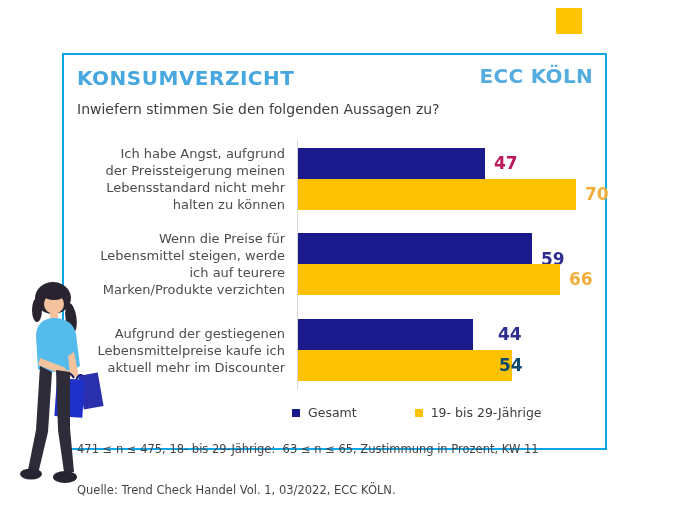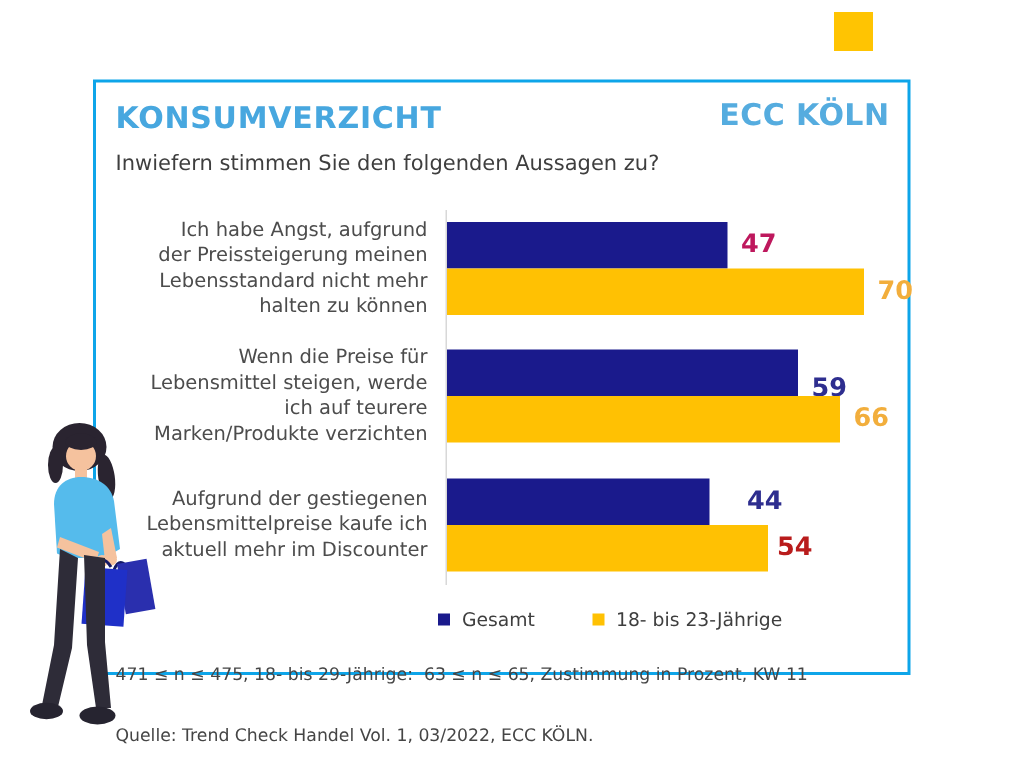--- a/index.html
+++ b/index.html
@@ -17,21 +17,21 @@
   .question { position:absolute; left:13px; top:46px; font-size:14px; color:#3E3E3E; }
   .axis { position:absolute; left:233px; top:85px; width:1px; height:250px; background:#D8D8D8; }
   .group { position:absolute; left:0; width:100%; height:62px; }
   .cat-label {
     position:absolute; right:320px; top:50%; transform:translateY(-50%);
     width:225px; text-align:right; font-size:13px; line-height:17px;
     color:#4C4C4C; white-space:pre-line;
   }
   .bar { position:absolute; left:234px; height:31px; }
   .val { position:absolute; height:31px; line-height:31px; font-size:17px; font-weight:bold; }
-  .legend { position:absolute; left:228px; top:350px; display:flex; gap:38px; align-items:center; }
+  .legend { position:absolute; left:228px; top:350px; display:flex; gap:58px; align-items:center; }
   .legend-item { display:flex; align-items:center; gap:8px; font-size:12.5px; color:#3E3E3E; }
   .legend-swatch { width:8px; height:8px; flex:0 0 auto; }
   .note { position:absolute; left:13px; top:387px; font-size:11.5px; color:#454545; white-space:pre; }
   .source { position:absolute; left:13px; top:428px; font-size:11.5px; color:#454545; }
   .woman { position:absolute; left:16px; top:280px; width:108px; height:214px; }
 </style>
 </head>
 <body>
 
 <div class="stage">
@@ -65,32 +65,32 @@
           <div class="bar" style="top: 31px; width: 262px; background: rgb(255, 193, 3);"></div>
           <div class="val" style="left: 505px; top: 31px; color: rgb(242, 174, 60);">66</div>
         </div>
         <div class="group" style="top: 264px;">
           <div class="cat-label">Aufgrund der gestiegenen
 Lebensmittelpreise kaufe ich
 aktuell mehr im Discounter</div>
           <div class="bar" style="top: 0px; width: 175px; background: rgb(26, 26, 140);"></div>
           <div class="val" style="left: 418px; top: 0px; color: rgb(46, 46, 143); margin-left: 16px;">44</div>
           <div class="bar" style="top: 31px; width: 214px; background: rgb(255, 193, 3);"></div>
-          <div class="val" style="left: 454px; top: 31px; color: #b91c1c;">54</div>
+          <div class="val" style="left: 435px; top: 31px; color: #0c4a6e;">54</div>
         </div>
       </div>
 
     <div class="legend" id="legend">
         <div class="legend-item">
           <span class="legend-swatch" style="background: rgb(26, 26, 140);"></span>
           <span>Gesamt</span>
         </div>
         <div class="legend-item">
           <span class="legend-swatch" style="background: rgb(255, 193, 3);"></span>
-          <span>18- bis 23-Jährige</span>
+          <span>19- bis 29-Jährige</span>
         </div>
       </div>
 
     <div class="note">471 ≤ n ≤ 475, 18- bis 29-Jährige:  63 ≤ n ≤ 65, Zustimmung in Prozent, KW 11</div>
     <div class="source">Quelle: Trend Check Handel Vol. 1, 03/2022, ECC KÖLN.</div>
   </div>
 
   <svg class="woman" viewBox="0 0 108 214" xmlns="http://www.w3.org/2000/svg" aria-hidden="true">
 
     <ellipse cx="37" cy="18" rx="18" ry="16" fill="#2A2430"></ellipse>

